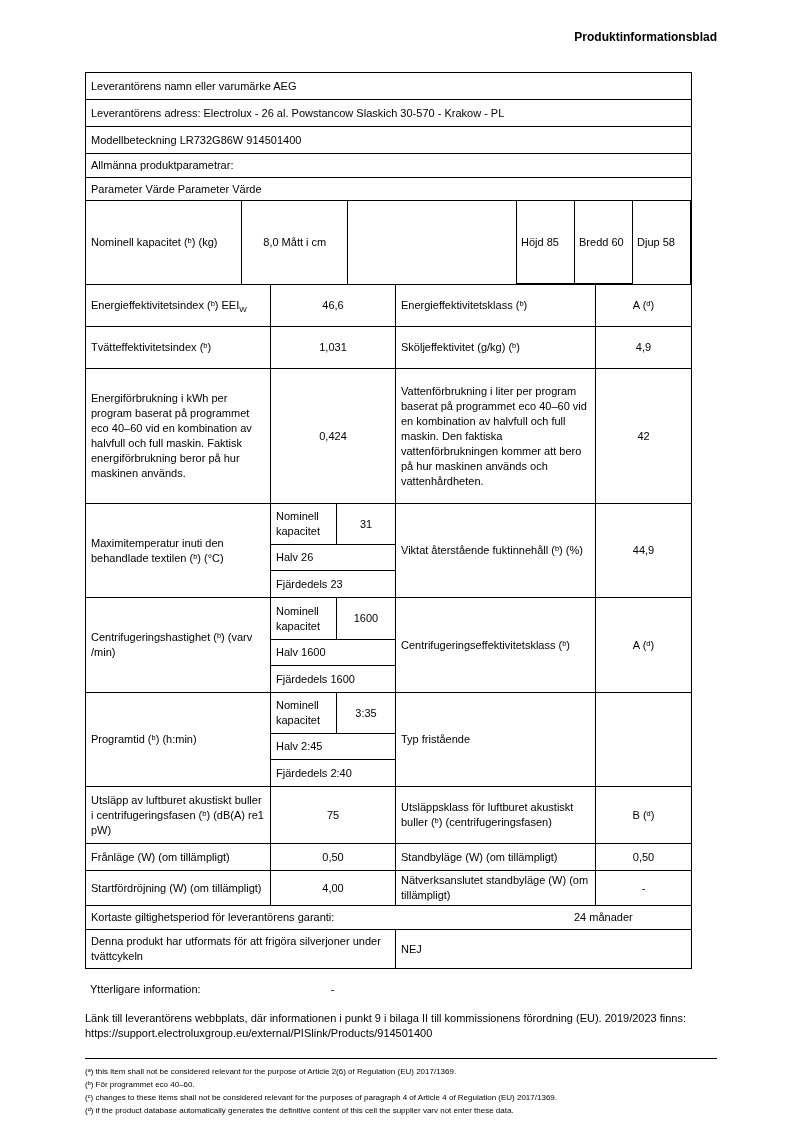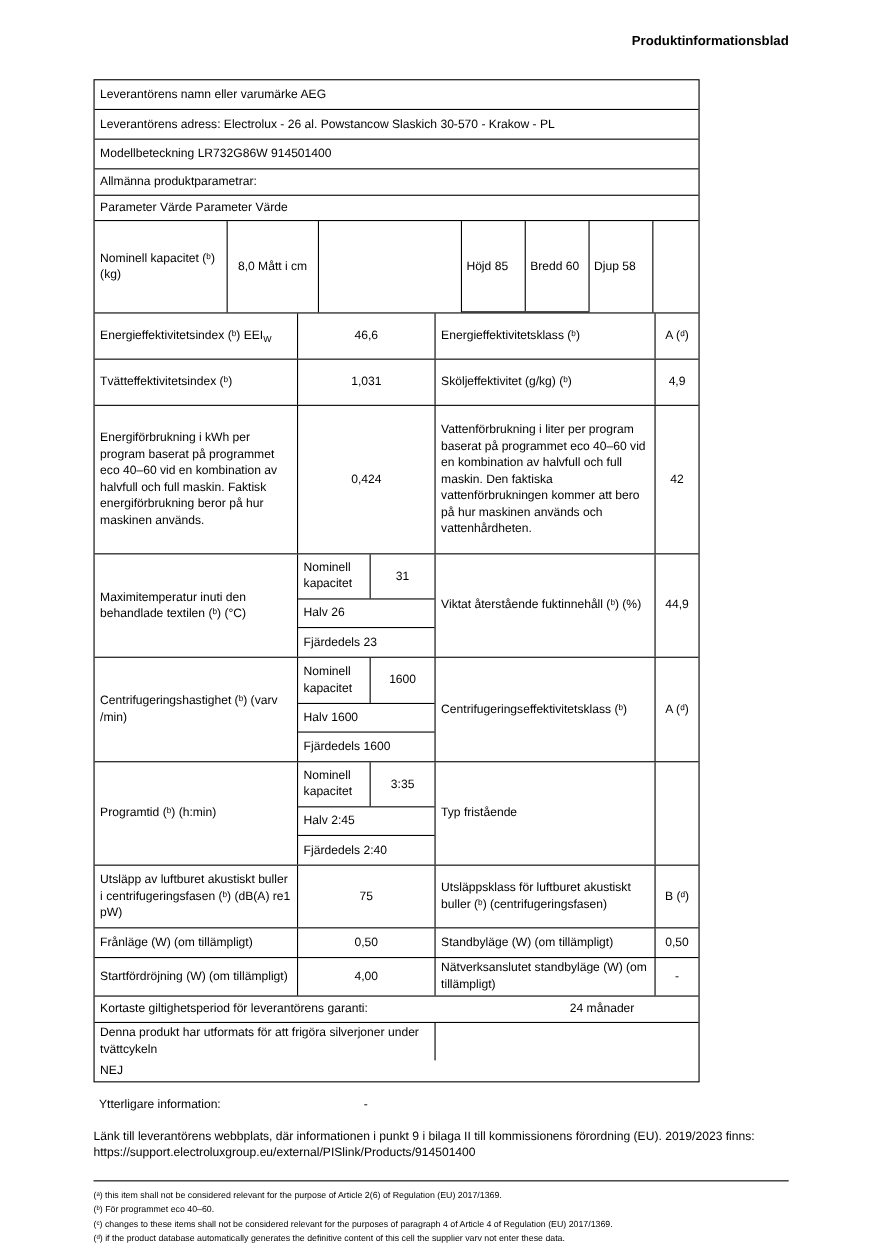--- a/index.html
+++ b/index.html
@@ -1,41 +1,41 @@
 <!DOCTYPE html>
 <html><head>
 <meta charset="utf-8">
 <style>
 *{margin:0;padding:0;box-sizing:border-box;}
 html,body{background:#fff;}
 body{width:802px;height:1134px;color:#000;font-family:"Liberation Sans","DejaVu Sans",sans-serif;font-size:11px;line-height:15px;}
 .page{width:802px;height:1134px;padding:30px 85px 0;position:relative;overflow:hidden;}
 .title{text-align:right;font-weight:bold;font-size:12px;margin-bottom:27px;}
-.tbl{border:1px solid #000;width:551px;}
+.tbl{border:1px solid #000;width:607px;}
 .row{display:flex;border-bottom:1px solid #000;align-items:stretch;}
-.tbl > .row:last-child{border-bottom:none;flex-direction:column;}
+.tbl > .row:last-child{border-bottom:none;}
 .cell{padding:2px 5px;display:flex;align-items:center;}
 .full{flex:1;}
 .bR{border-right:1px solid #000;}
 .c1{width:185px;}
 .c2{width:125px;justify-content:center;text-align:center;}
 .c3{width:200px;}
 .c4{flex:1;justify-content:center;text-align:center;}
 .wide310{width:310px;}
 .valL{flex:1;}
 .gval{width:122px;}
 .c2sub{width:125px;display:flex;flex-direction:column;border-right:1px solid #000;}
 .srow1{display:flex;border-bottom:1px solid #000;min-height:41px;flex:1.6 0 auto;}
 .sl{width:66px;border-right:1px solid #000;padding:2px 5px;display:flex;align-items:center;}
 .sv{flex:1;display:flex;align-items:center;justify-content:center;text-align:right;}
 .srow{min-height:26px;border-bottom:1px solid #000;padding:2px 5px;display:flex;align-items:center;flex:1 0 auto;}
 .c2sub > .srow:last-child{border-bottom:none;}
 .c4sub{flex:1;display:flex;flex-direction:row;}
 .dimrow{flex:1 0 auto;display:flex;border-bottom:1px solid #000;min-height:28px;}
-.c4sub > .dimrow:last-child{border-bottom:none;gap:41px;}
+.c4sub > .dimrow:last-child{border-bottom:none;}
 .diml{width:58px;border-right:1px solid #000;padding:2px 4px;display:flex;align-items:center;white-space:nowrap;}
 .dimr{flex:1;}
 .subw{font-size:8px;position:relative;top:3px;line-height:8px;}
 .h23{min-height:23px;}.h24{min-height:24px;}.h27{min-height:27px;}.h34{min-height:34px;}
 .h38{min-height:38px;}.h42{min-height:42px;}.h57{min-height:57px;}.h84{min-height:84px;}
 .h93{min-height:93px;}.h95{min-height:95px;}.h135{min-height:135px;}
 .extra{display:flex;margin-top:13px;}
 .extra .lab{width:185px;padding:0 5px;}
 .extra .dash{width:125px;text-align:center;}
 .linkblock{margin-top:14px;}

